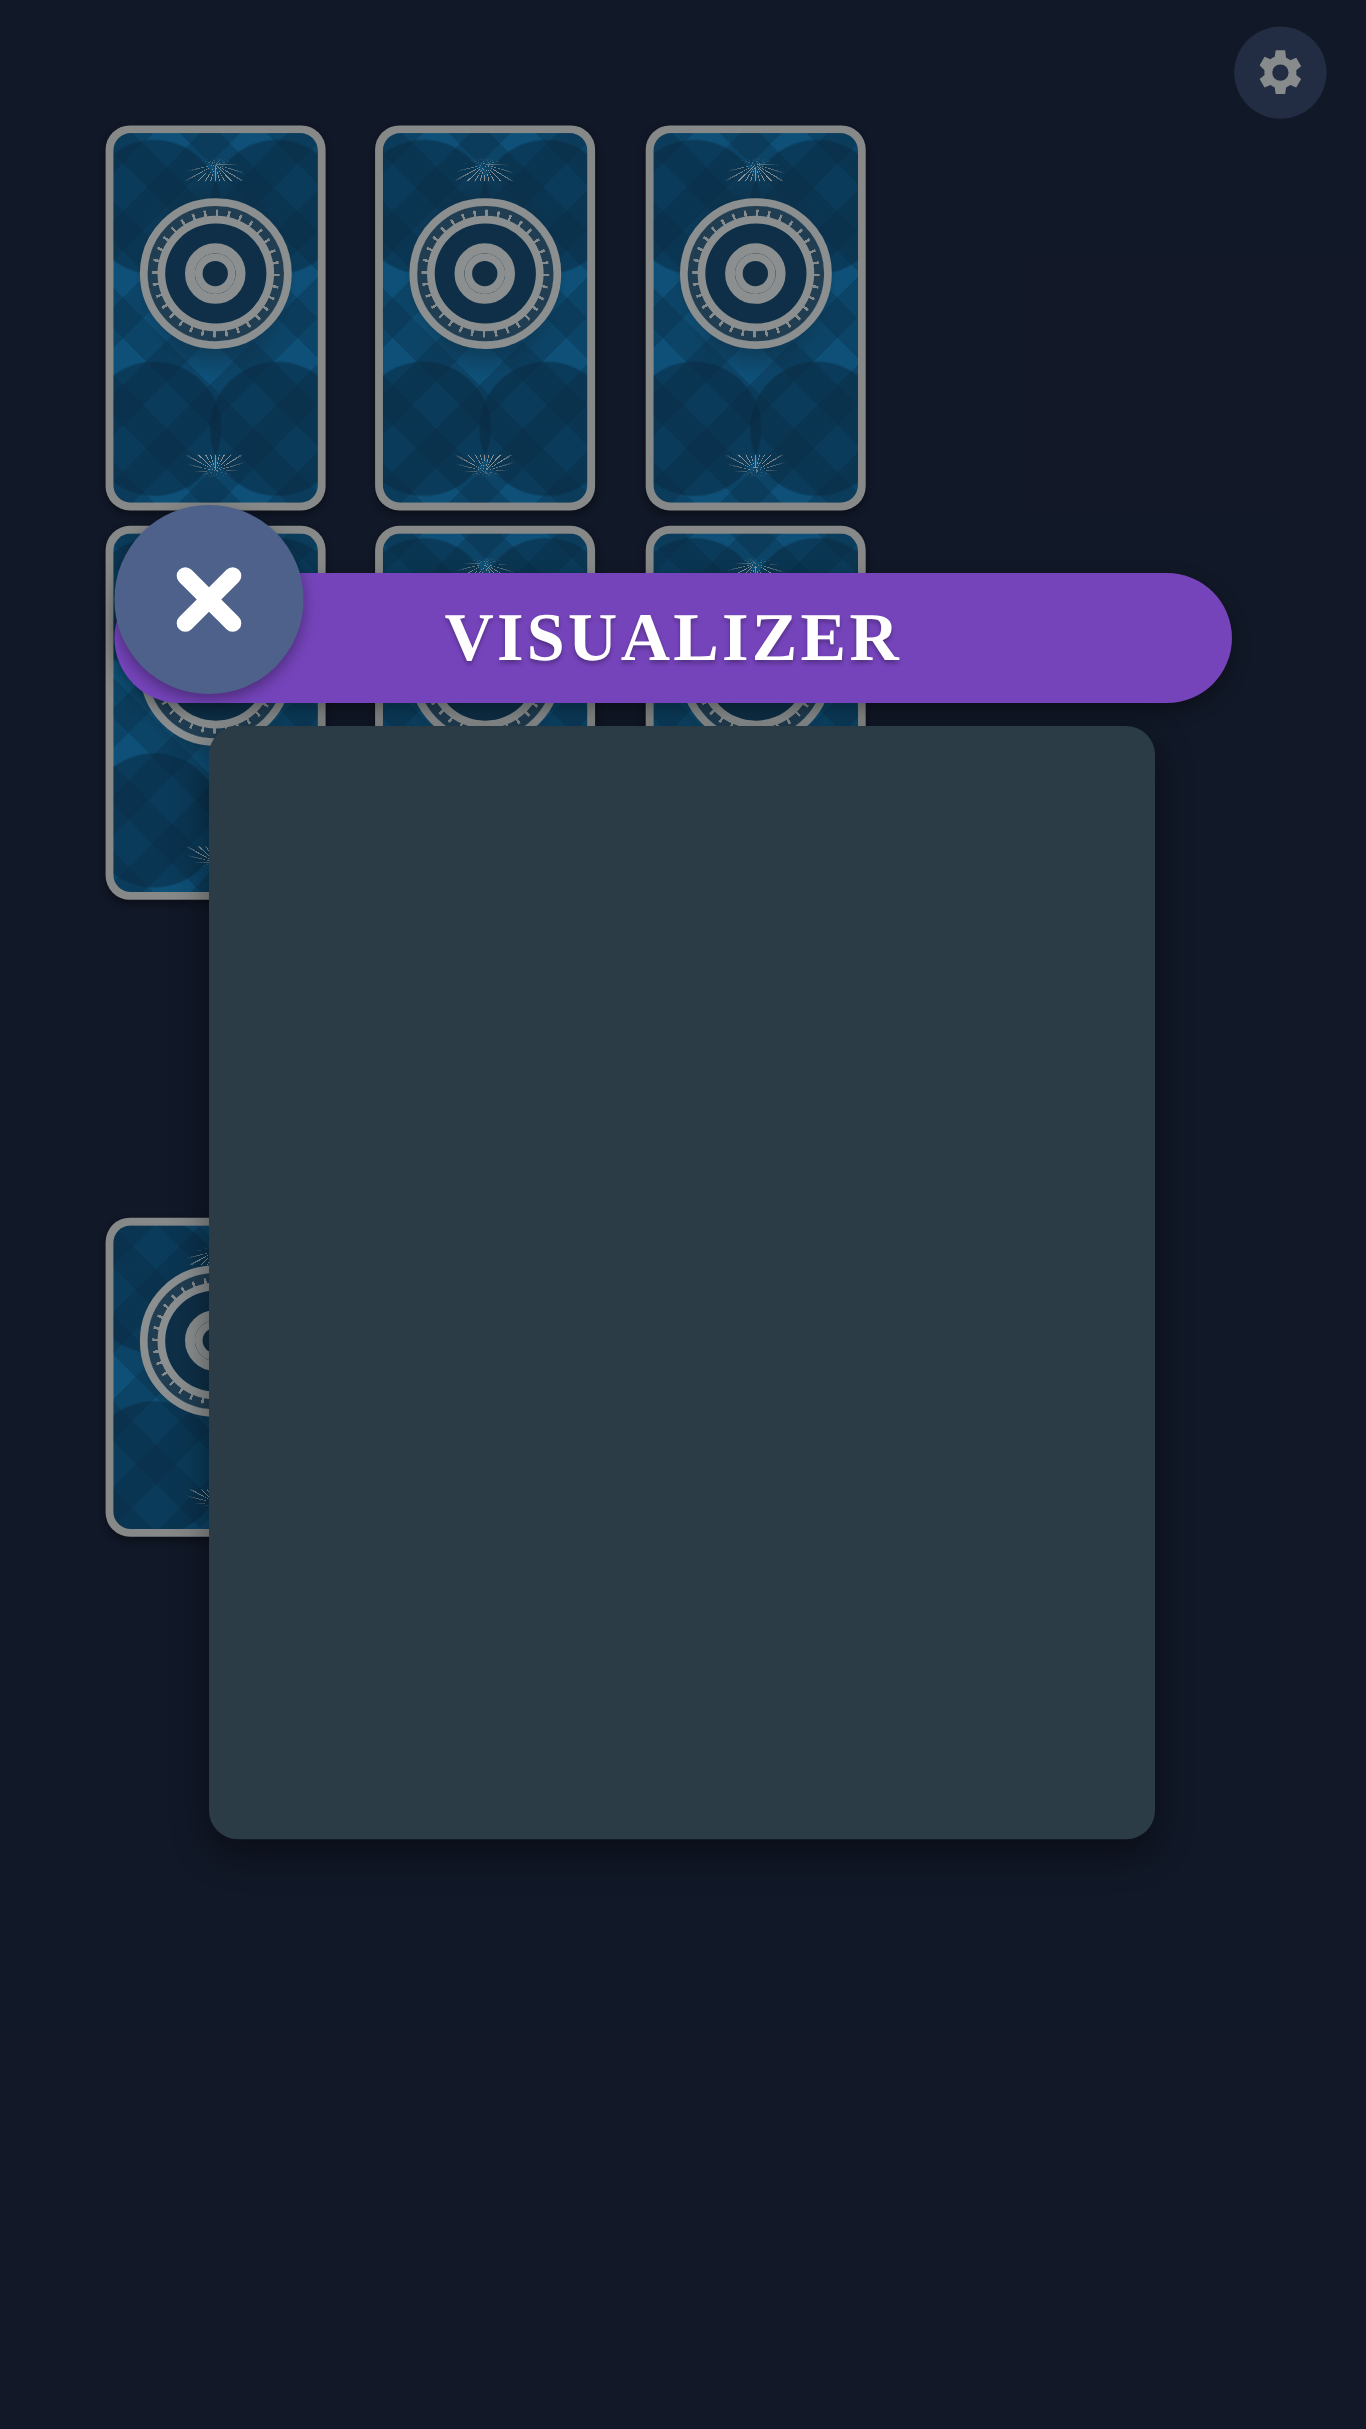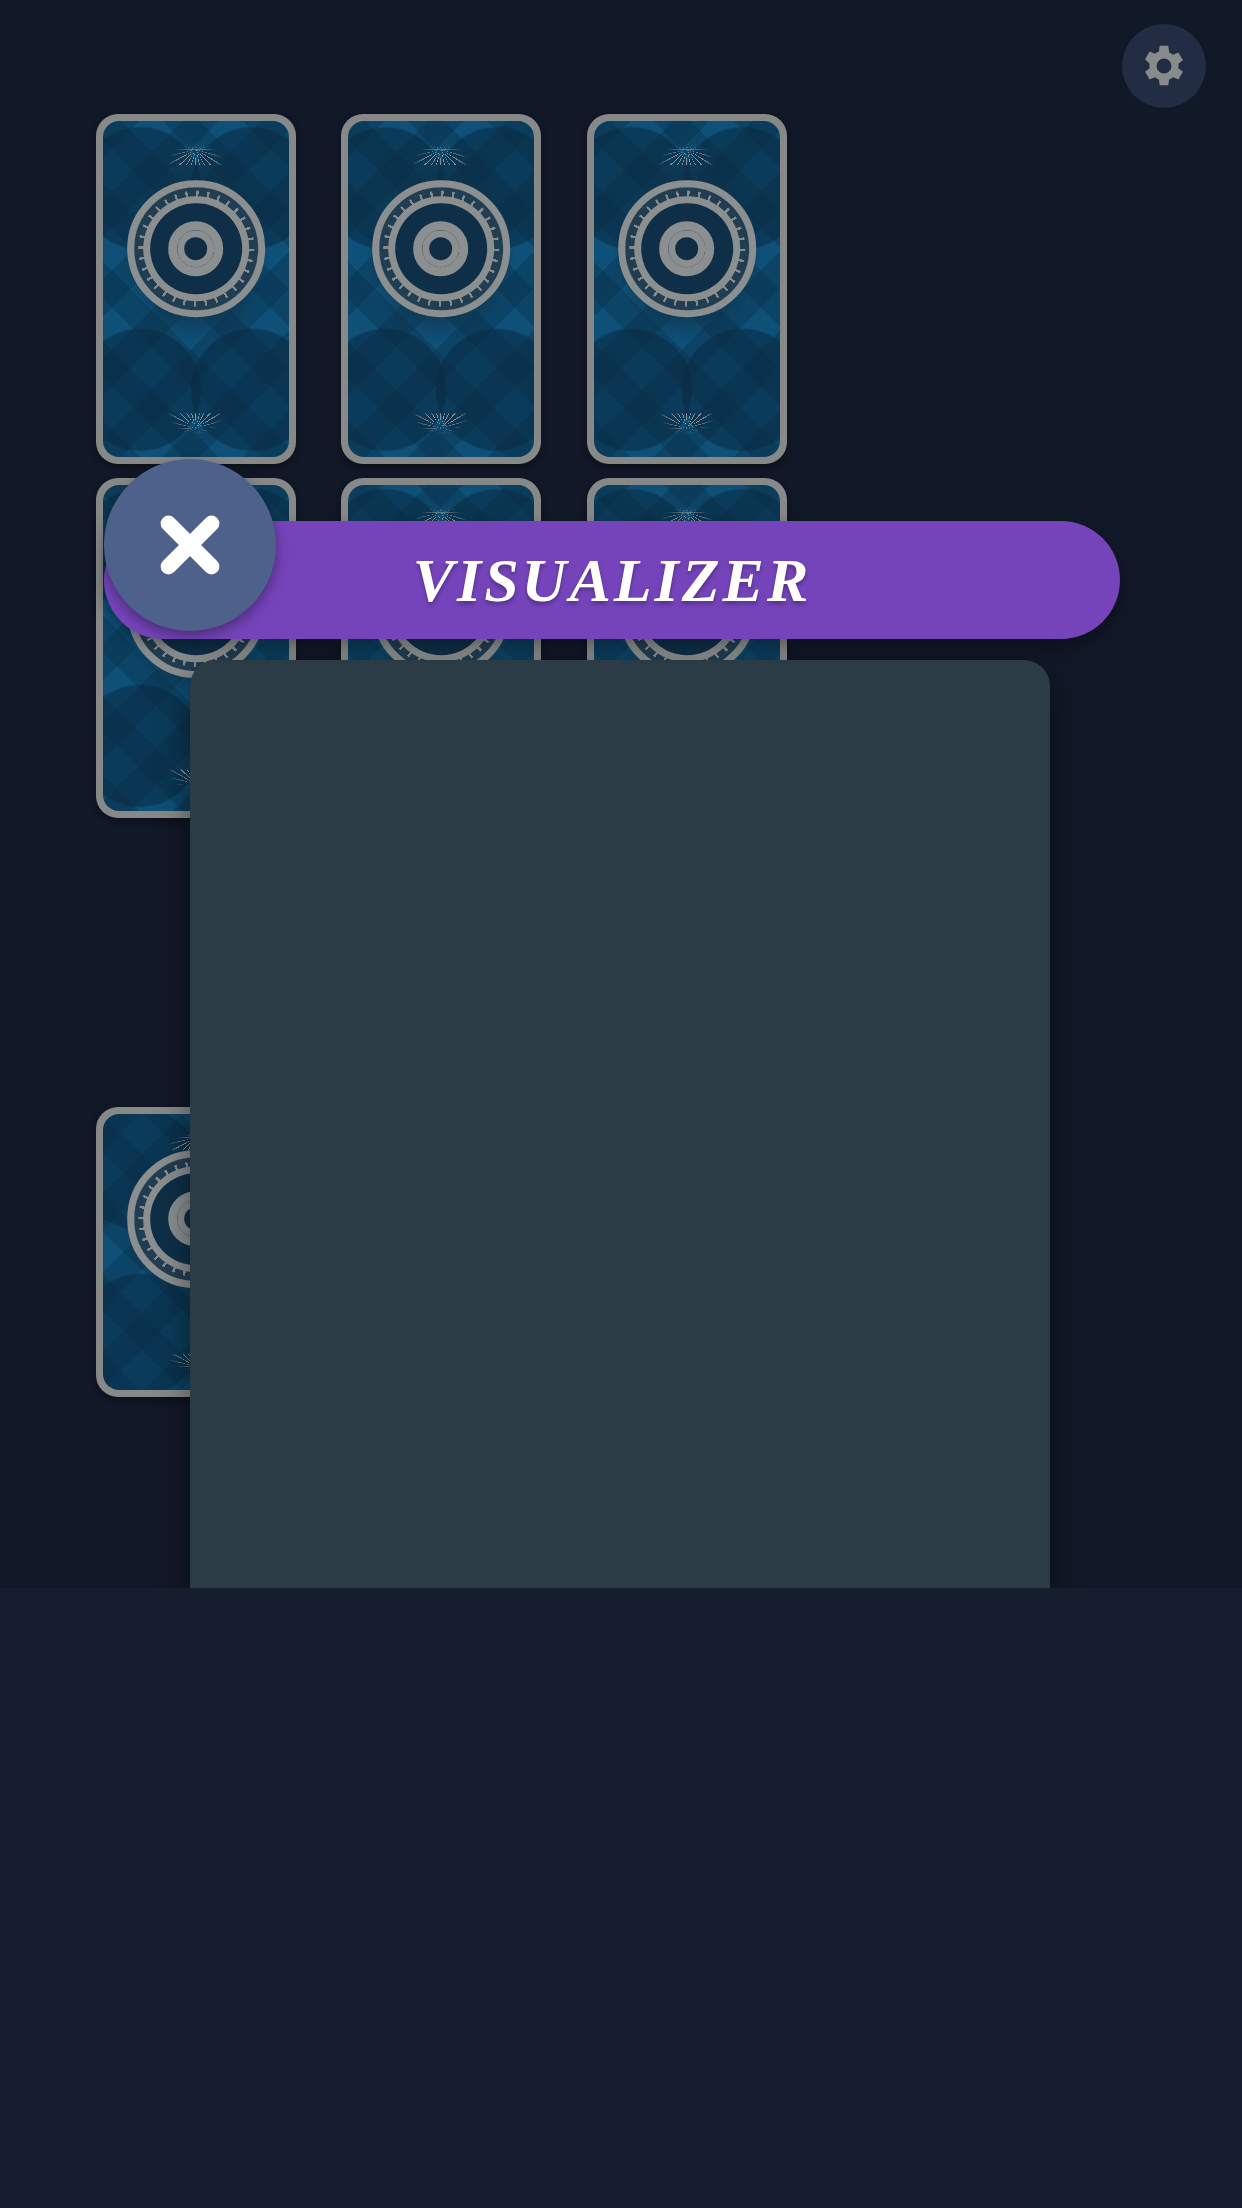--- a/index.html
+++ b/index.html
@@ -6,24 +6,23 @@
     margin: 0; padding: 0;
     width: 1242px; height: 2208px;
     overflow: hidden;
     background: #161d2e;
     font-family: "Liberation Serif", serif;
   }
 
   #root {
     position: relative;
     width: 1242px;
-    height: 1588px;
+    height: 2208px;
     background: #161d2e;
     overflow: hidden;
-    font-style: italic;
   }
 
   
   #bg-cards {
     position: absolute;
     inset: 0;
     z-index: 1;
   }
   .bg-card {
     position: absolute;

